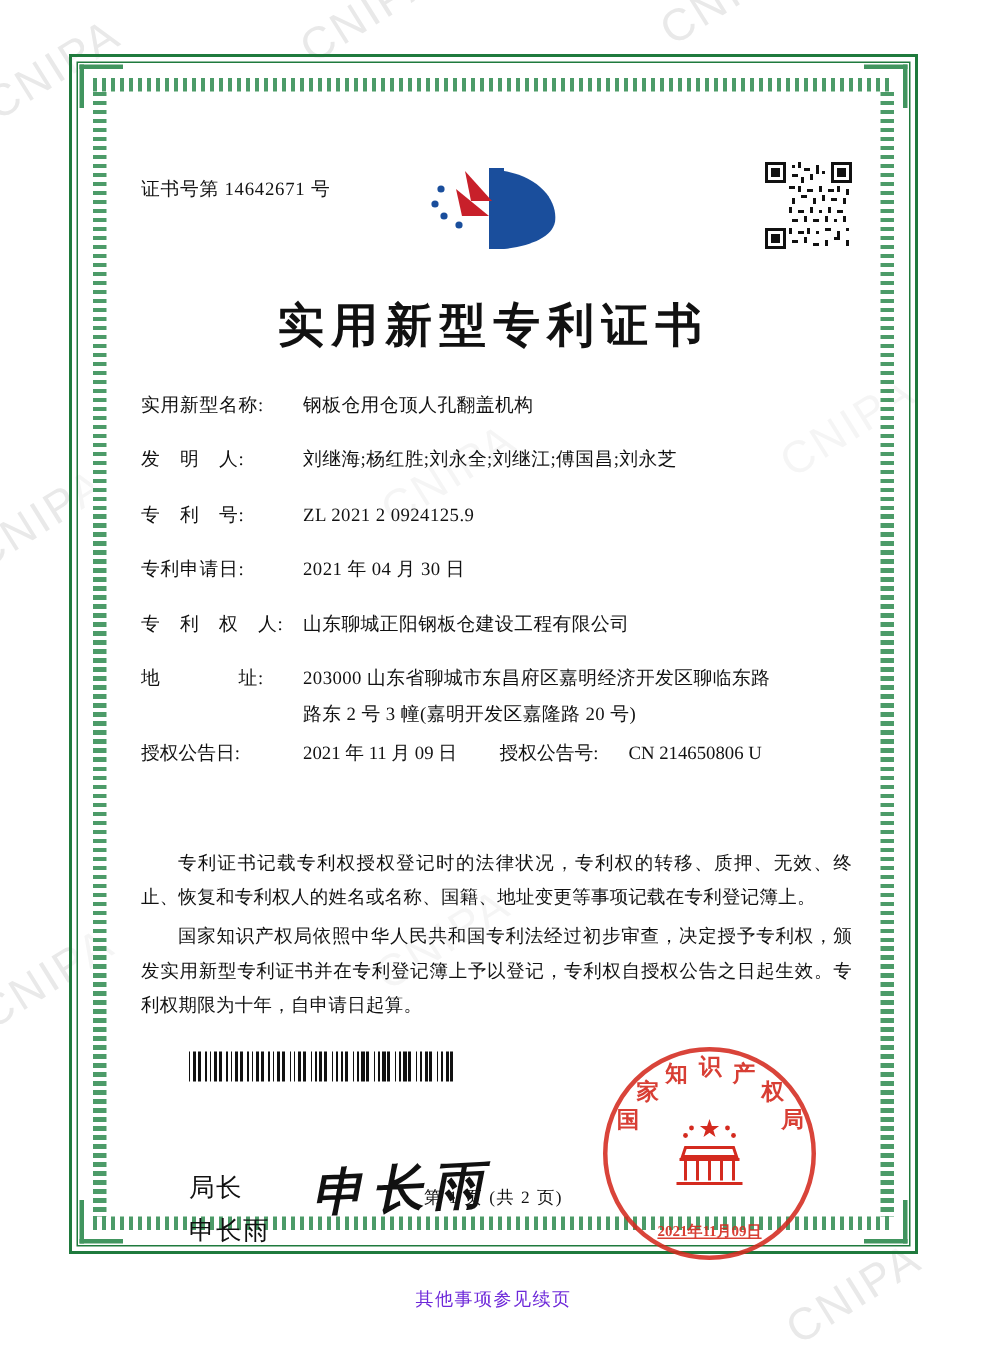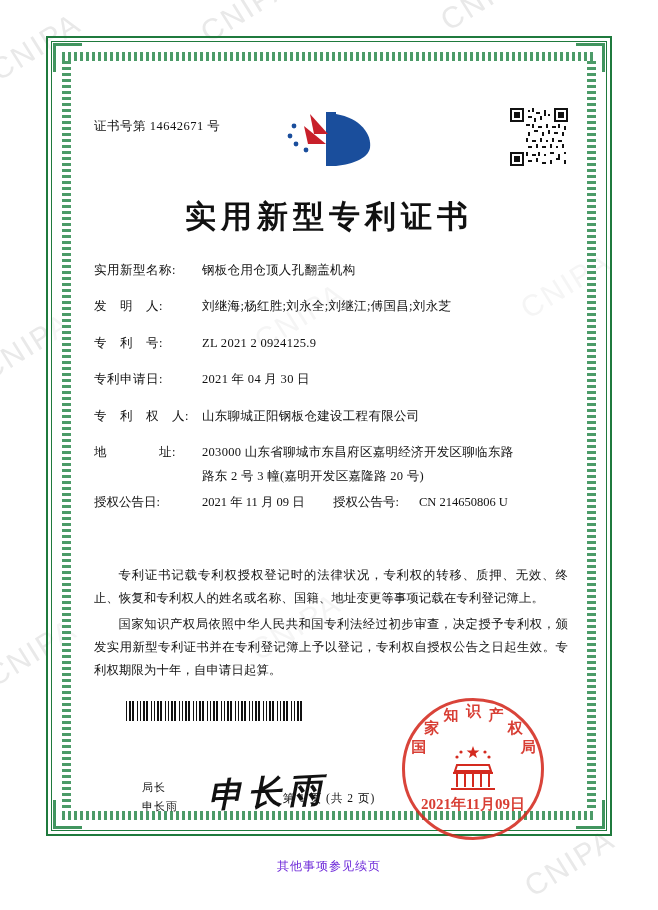--- a/index.html
+++ b/index.html
@@ -245,38 +245,38 @@
     left: 50%;
     top: 50%;
     transform: translate(-50%, -50%);
     width: 56px;
     height: 52px;
   }
   .seal-date {
     position: absolute;
     left: 50%;
     transform: translateX(-50%);
-    bottom: 26px;
-    font-size: 15px;
+    bottom: 12px;
+    font-size: 10px;
     color: #d42a1f;
     white-space: nowrap;
     font-weight: bold;
     opacity: 0.9;
+    text-decoration: underline;
   }
 
   
   .sig-label {
     position: absolute;
     left: 58px;
     top: 722px;
-    font-size: 11px;
+    font-size: 17px;
     line-height: 1.7;
     letter-spacing: 1px;
     color: #111;
-    margin-left: 16px;
   }
   .sig-script {
     position: absolute;
     left: 140px;
     top: 714px;
     font-size: 34px;
     font-family: "Liberation Serif", serif;
     font-style: italic;
     font-weight: bold;
     color: #111;

